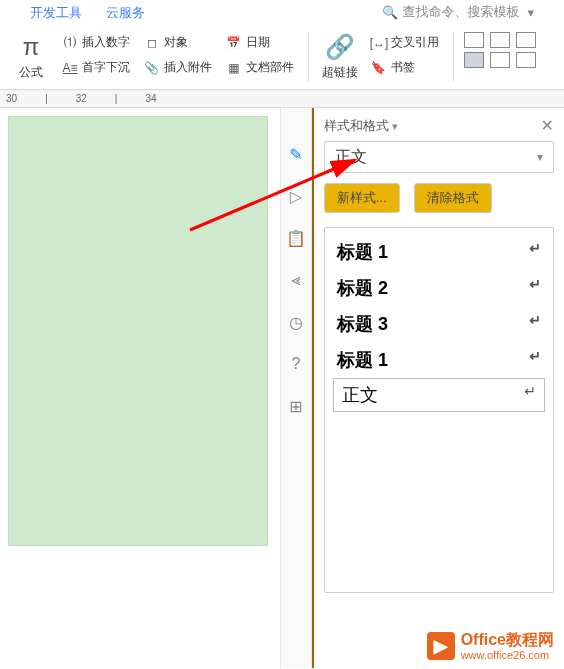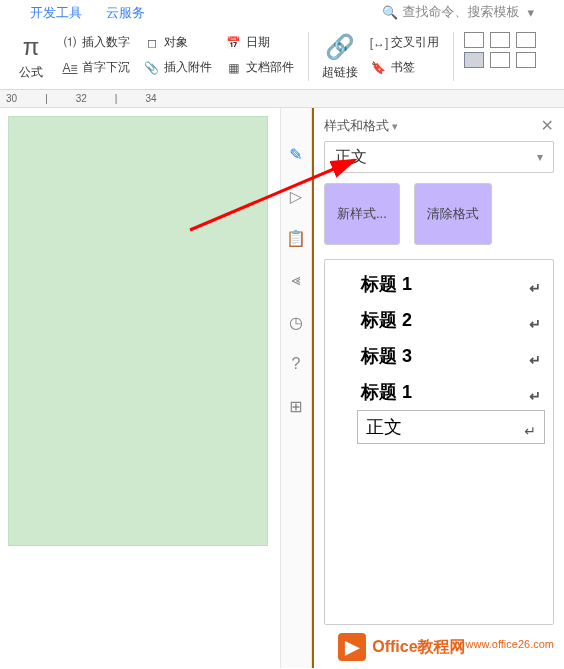--- a/index.html
+++ b/index.html
@@ -23,31 +23,31 @@
     .vtools { width: 32px; background: #fafafa; border-left: 1px solid #e5e5e5; border-right: 1px solid #e5e5e5; display: flex; flex-direction: column; align-items: center; padding-top: 36px; gap: 22px; color: #888; }
     .vtools .tbtn { width: 20px; height: 20px; display:flex; align-items:center; justify-content:center; font-size:16px;}
     .vtools .tbtn.active { color: #0a84ff; }
     .panel { flex: 1; border-left: 2px solid #a16207; padding: 8px 10px 0; position: relative; }
     .panel-head { display: flex; justify-content: space-between; align-items: center; font-size: 13px; color: #555; padding-bottom: 6px; }
     .panel-head .dd::after { content: " ▾"; color:#888; font-size:11px;}
     .close-x { font-size: 16px; color: #888; }
     .sel { width: 100%; height: 32px; border: 1px solid #ccc; border-radius: 2px; display: flex; align-items: center; justify-content: space-between; padding: 0 10px; font-size: 16px; margin-bottom: 10px; }
     .sel .arr { color: #888; font-size: 12px; }
     .btn-row { display: flex; gap: 14px; margin-bottom: 14px; }
-    .btn { border: 1px solid #ccc; border-radius: 3px; padding: 21px 12px; font-size: 13px; color: #444; background:#c4b5fd;}
+    .btn { border: 1px solid #ccc; border-radius: 3px; padding: 5px 12px; font-size: 13px; color: #444; background:#eab308;}
     .hint { font-size: 14px; color: #2a62c9; margin-bottom: 8px; padding-left:10px;}
     .style-list { border: 1px solid #ccc; border-radius: 2px; padding: 6px 8px 180px; }
-    .srow { display: flex; justify-content: space-between; align-items: flex-end; padding: 6px 4px; font-size: 18px; font-weight: bold; color:#000;margin-left:24px;}
+    .srow { display: flex; justify-content: space-between; align-items: flex-start; padding: 6px 4px; font-size: 18px; font-weight: bold; color:#000;}
     .srow.small { font-size: 13px; font-weight: normal; }
     .srow .mk { color: #555; font-size: 14px; }
     .srow.boxed { border: 1px solid #bbb; font-size: 18px; font-weight: normal; padding: 4px 8px; }
     .arrow-svg { position: absolute; top: 150px; left: 180px; pointer-events: none; }
     .watermark { position: absolute; bottom: 8px; right: 10px; display: flex; align-items: center; gap: 6px; }
     .wm-logo { width: 28px; height: 28px; background: #e8641b; border-radius: 4px; display:flex; align-items:center; justify-content:center; color:#fff; font-weight:bold; font-size:18px;}
-    .wm-text { display:flex; line-height:1.1;}
+    .wm-text { display:flex; flex-direction:column; line-height:1.1;}
     .wm-text .l1 { color:#e8641b; font-weight:bold; font-size:16px;}
     .wm-text .l2 { color:#e8641b; font-size:11px;}
   </style>
 </head>
 <body>
 
 <div class="top-tabs">
   <span>开发工具</span>
   <span>云服务</span>
 </div>

